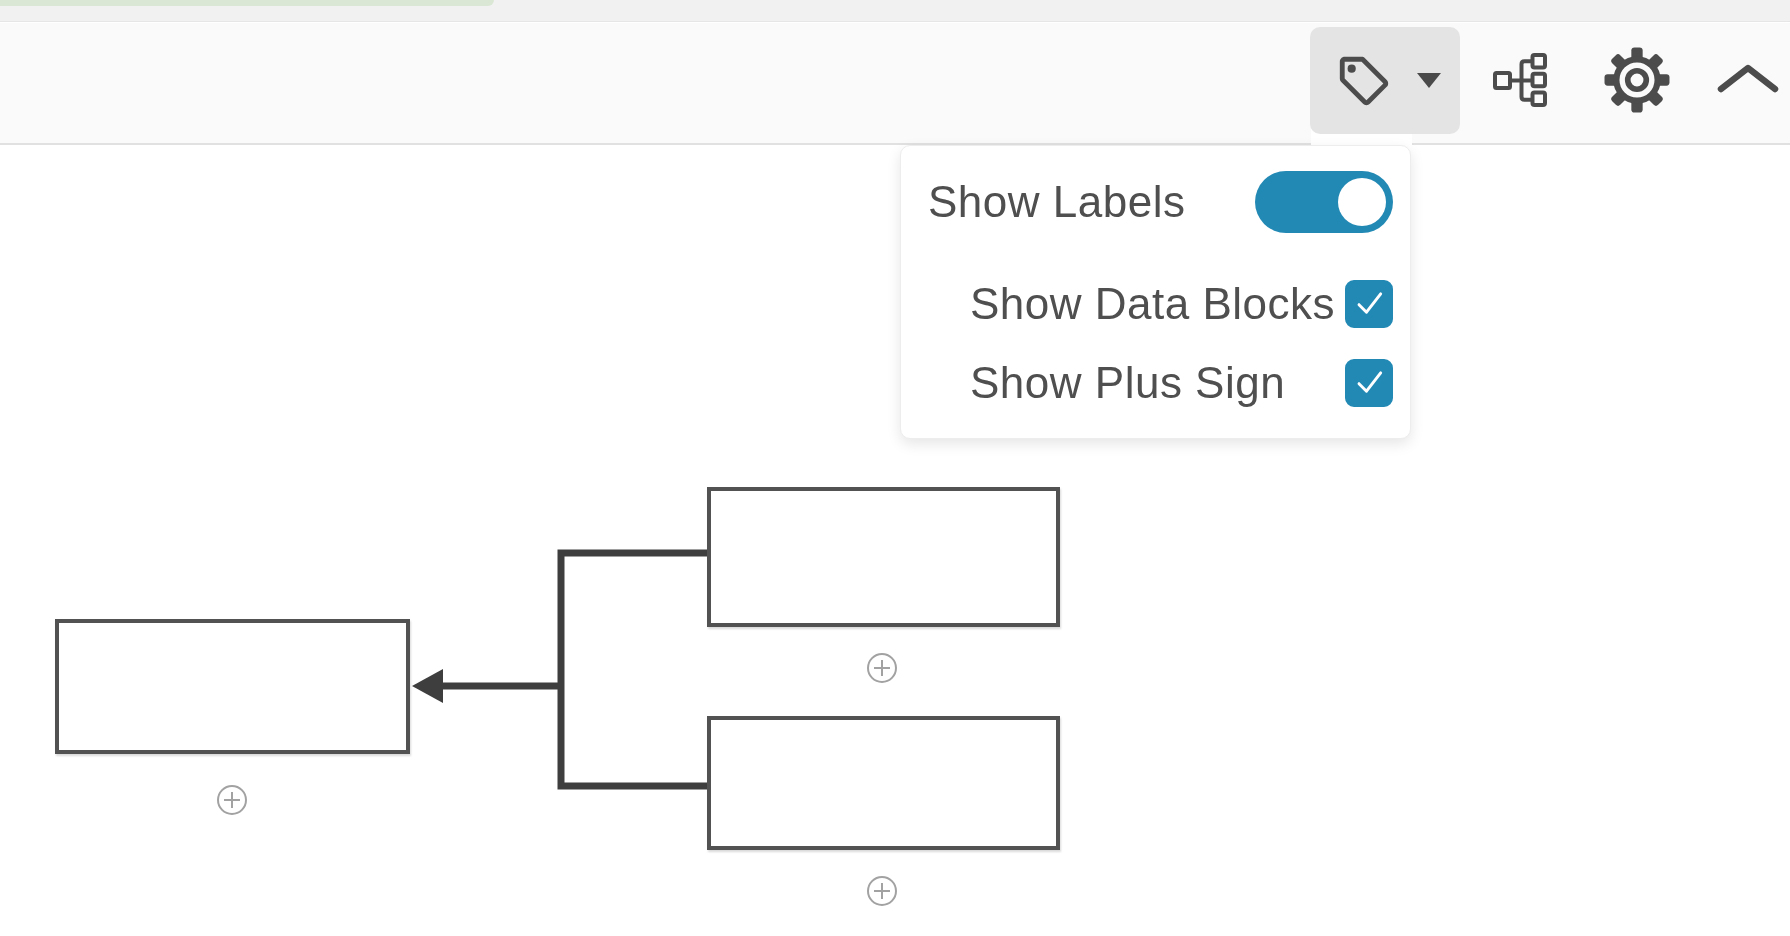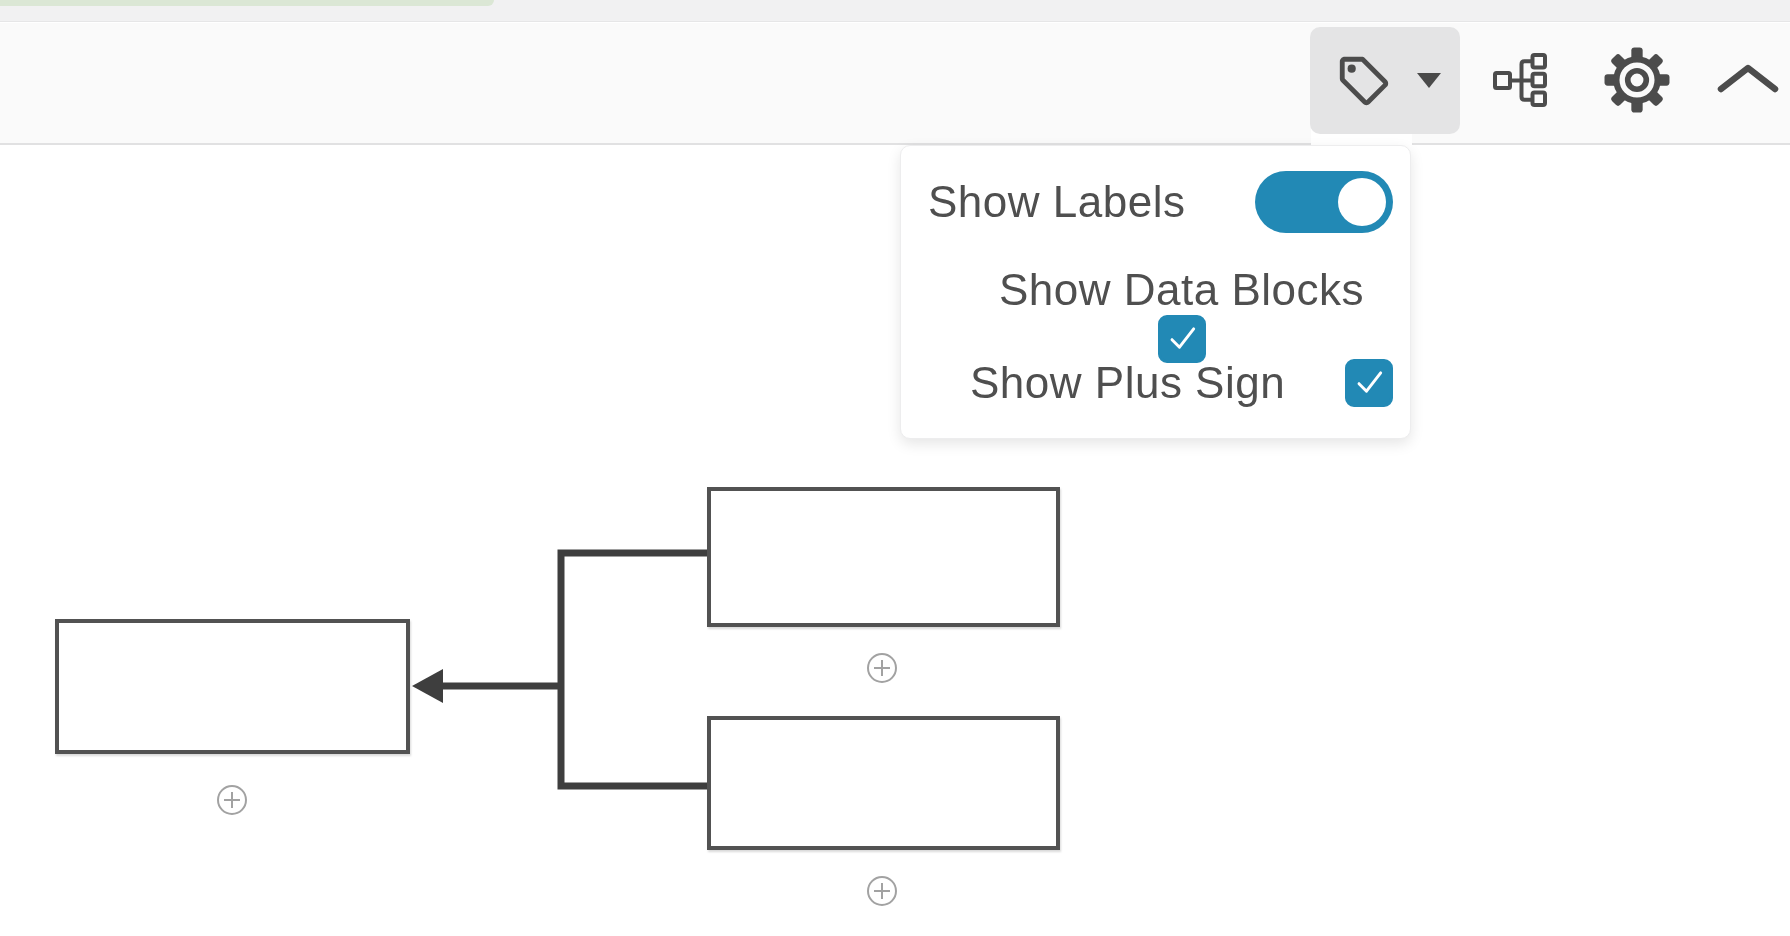--- a/index.html
+++ b/index.html
@@ -31,21 +31,21 @@
                  background:#ffffff; z-index:6; }
 
   
   .dropdown { position:absolute; left:900px; top:145px; width:511px; height:294px;
               background:#ffffff; border:1px solid #ededee; border-radius:10px;
               box-shadow:0 5px 14px rgba(0,0,0,.10); z-index:8; }
   .menu-row { position:absolute; right:17px; display:flex; align-items:center;
               justify-content:space-between; }
   .menu-row .lbl { font-size:44px; color:#4f4f4f; letter-spacing:.5px; white-space:nowrap; }
   #row-labels { left:27px; top:25px;  height:62px; }
-  #row-blocks { left:69px; top:119px; height:48px;flex-direction:column; }
+  #row-blocks { left:69px; top:134px; height:48px; }
   #row-plus   { left:69px; top:213px; height:48px;gap:21px; }
 
   .toggle { position:relative; width:138px; height:62px; border-radius:31px;
             background:#c9c9c9; border:none; cursor:pointer; flex:none; }
   .toggle .knob { position:absolute; top:7px; left:7px; width:48px; height:48px;
                   border-radius:50%; background:#ffffff; transition:left .1s; }
   .toggle.checked { background:#2289b5; }
   .toggle.checked .knob { left:83px; }
 
   .checkbox { position:relative; width:48px; height:48px; border-radius:9px;

